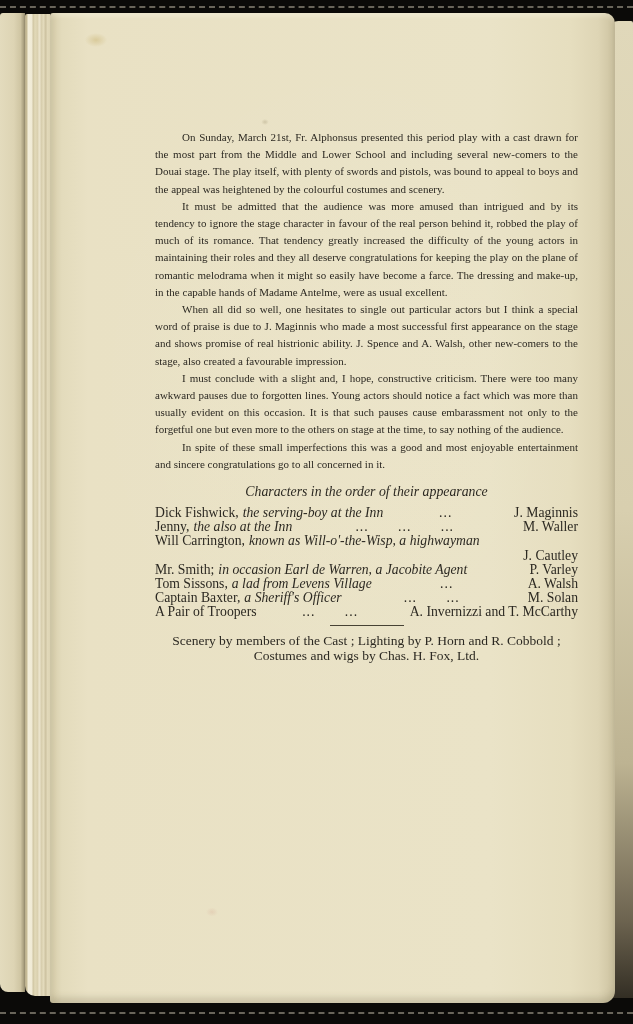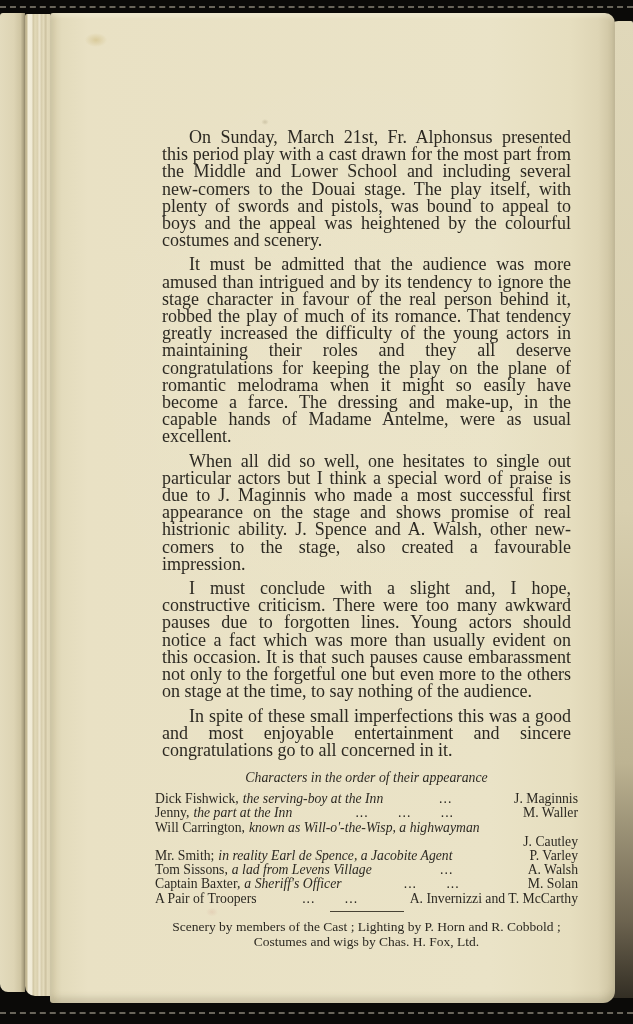--- a/index.html
+++ b/index.html
@@ -59,22 +59,22 @@
 
   .running-header { font-size:15px; letter-spacing:0.3px; }
   .mag-title { font-style:italic; margin-left:15px; }
 
   .article-title {
     margin:11px 0 0; text-align:center;
     font-size:15.5px; font-weight:bold; letter-spacing:2.2px;
   }
 
   .body-para {
-    margin:7px; text-align:justify; text-justify:inter-word;
-    font-size:18px; line-height:17.2px; text-indent:27px;
+    margin:0; text-align:justify; text-justify:inter-word;
+    font-size:11px; line-height:17.2px; text-indent:27px;
   }
   .body-para.first { margin-top:11px; }
 
   .cast-heading { margin-top:11px; text-align:center; font-style:italic; font-size:13.8px; }
 
   .cast-list { margin-top:6px; font-size:13.7px; line-height:14.2px; }
   .cast-row { display:flex; align-items:baseline; }
   .cast-role { white-space:nowrap; }
   .cast-desc { font-style:italic; margin-left:4px; white-space:nowrap; }
   .cast-dots { flex:1 1 auto; text-align:center; letter-spacing:1px; min-width:6px; }
@@ -116,36 +116,36 @@
 
       <div class="cast-row">
         <span class="cast-role">Dick Fishwick,</span>
         <span class="cast-desc">the serving-boy at the Inn</span>
         <span class="cast-dots">...</span>
         <span class="cast-actor">J. Maginnis</span>
       </div>
 
       <div class="cast-row">
         <span class="cast-role">Jenny,</span>
-        <span class="cast-desc">the part at the Inn</span>
+        <span class="cast-desc">the also at the Inn</span>
         <span class="cast-dots">...  ...  ...</span>
         <span class="cast-actor">M. Waller</span>
       </div>
 
       <div class="cast-row">
         <span class="cast-role">Will Carrington,</span>
         <span class="cast-desc">known as Will-o'-the-Wisp, a highwayman</span>
       </div>
       <div class="cast-row actor-line">
         <span class="cast-actor">J. Cautley</span>
       </div>
 
       <div class="cast-row">
         <span class="cast-role">Mr. Smith;</span>
-        <span class="cast-desc">in reality Earl de Spence, a Jacobite Agent</span>
+        <span class="cast-desc">in occasion Earl de Warren, a Jacobite Agent</span>
         <span class="cast-dots"></span>
         <span class="cast-actor">P. Varley</span>
       </div>
 
       <div class="cast-row">
         <span class="cast-role">Tom Sissons,</span>
         <span class="cast-desc">a lad from Levens Village</span>
         <span class="cast-dots">...</span>
         <span class="cast-actor">A. Walsh</span>
       </div>

